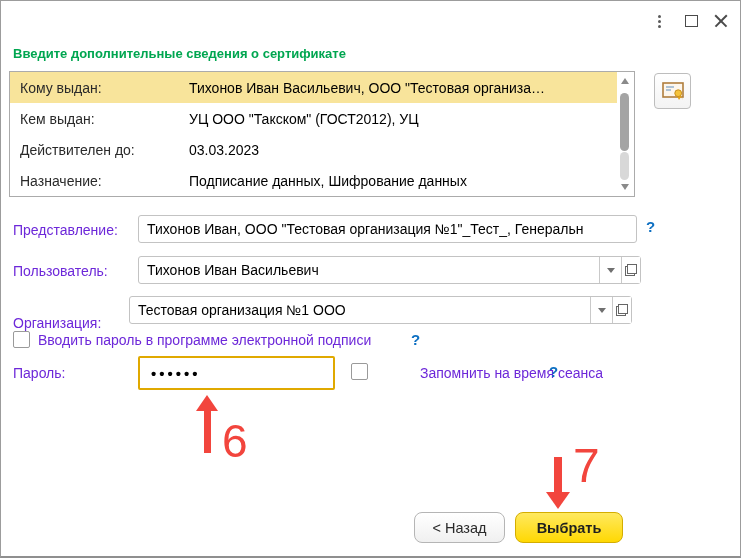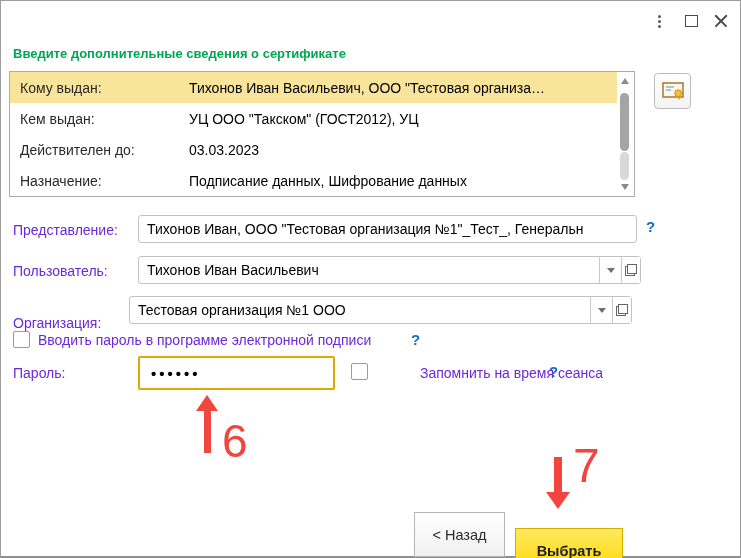--- a/index.html
+++ b/index.html
@@ -82,21 +82,21 @@
     display:flex; align-items:center;
   }
   .pw-box .val { padding-left:11px; font-weight:bold; font-size:15px; letter-spacing:3px; color:#000; }
   .arrow-shaft { position:absolute; background:#f2453d; }
   .ah-up   { position:absolute; width:0; height:0; border-left:11px solid transparent; border-right:11px solid transparent; border-bottom:16px solid #f2453d; }
   .ah-down { position:absolute; width:0; height:0; border-left:12px solid transparent; border-right:12px solid transparent; border-top:17px solid #f2453d; }
   .step-num { position:absolute; font-size:46px; line-height:1; color:#f2453d; }
 
   
   .btn {
-    position:absolute; height:45px; border:1px solid #b5b5b5; border-radius:0;
+    position:absolute; height:31px; border:1px solid #b5b5b5; border-radius:8px;
     background:linear-gradient(#ffffff,#f0f0f0); color:#2a2a2a;
     display:flex; align-items:center; justify-content:center;
     font-size:14.5px; cursor:pointer;
   }
   .btn-select {
     background:linear-gradient(#ffe95f,#ffd803);
     border:1px solid #d4ad00; font-weight:bold; color:#1f1f1f;
   }
 </style>
 </head>
@@ -200,15 +200,15 @@
 
   <i class="ah-up" style="left:195px; top:394px;"></i>
   <div class="arrow-shaft" style="left:203px; top:409px; width:7px; height:43px;"></div>
   <div class="step-num" style="left:221px; top:417px;">6</div>
 
   <div class="arrow-shaft" style="left:553px; top:456px; width:8px; height:36px;"></div>
   <i class="ah-down" style="left:545px; top:491px;"></i>
   <div class="step-num" style="left:572px; top:441px; font-size:48px;">7</div>
 
   <div class="btn" style="left:413px; top:511px; width:91px;">&lt; Назад</div>
-  <div class="btn btn-select" style="left:514px; top:511px; width:108px;margin-top:16px;">Выбрать</div>
+  <div class="btn btn-select" style="left:514px; top:511px; width:108px;">Выбрать</div>
 
 </div>
 
 </body></html>

